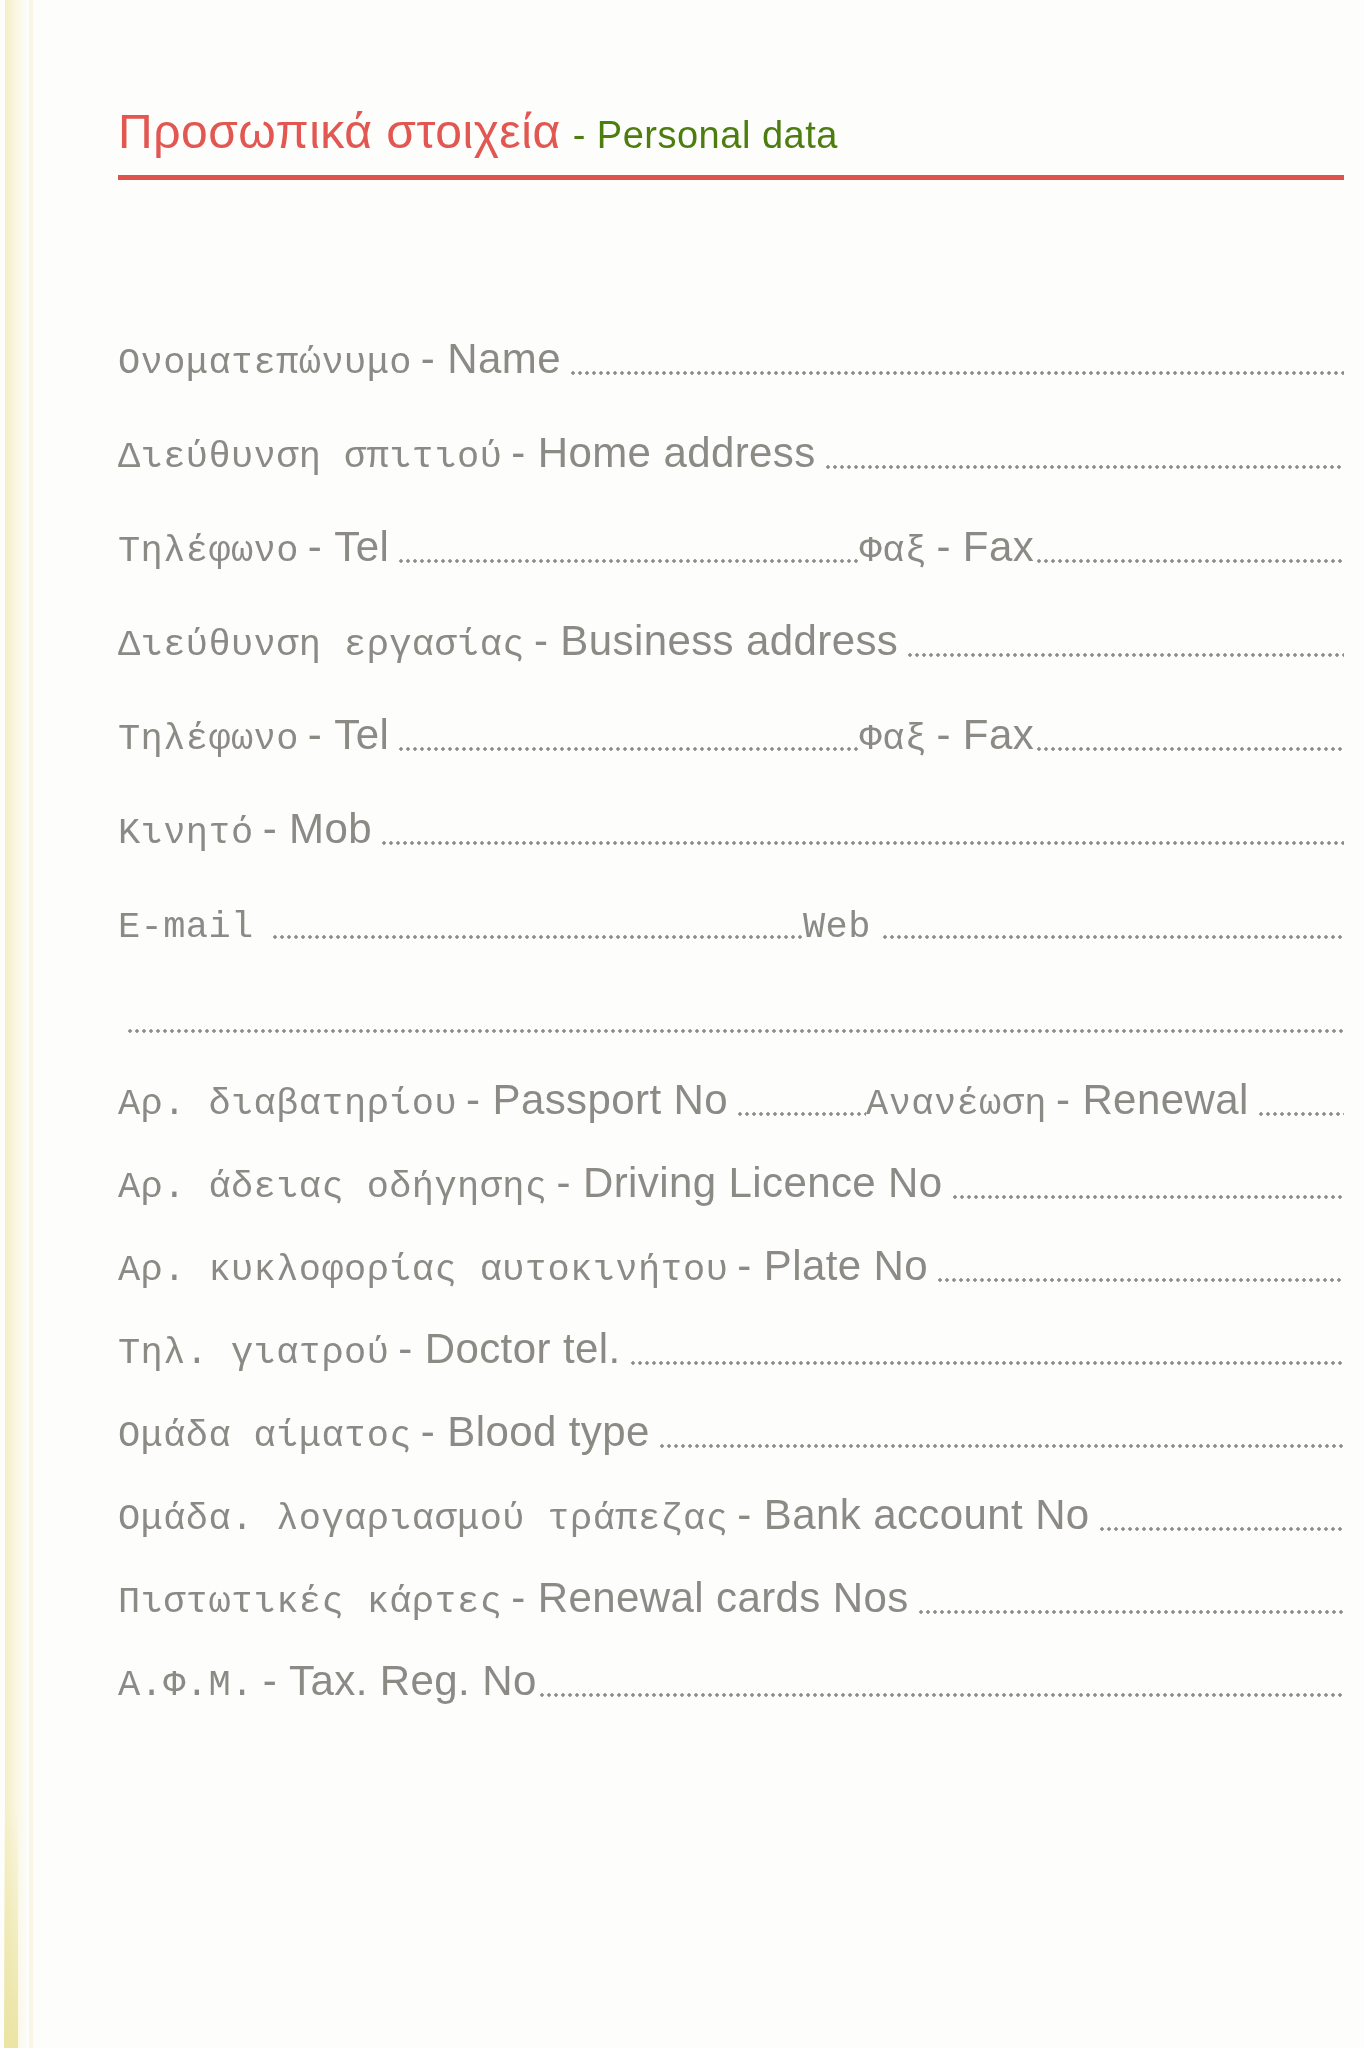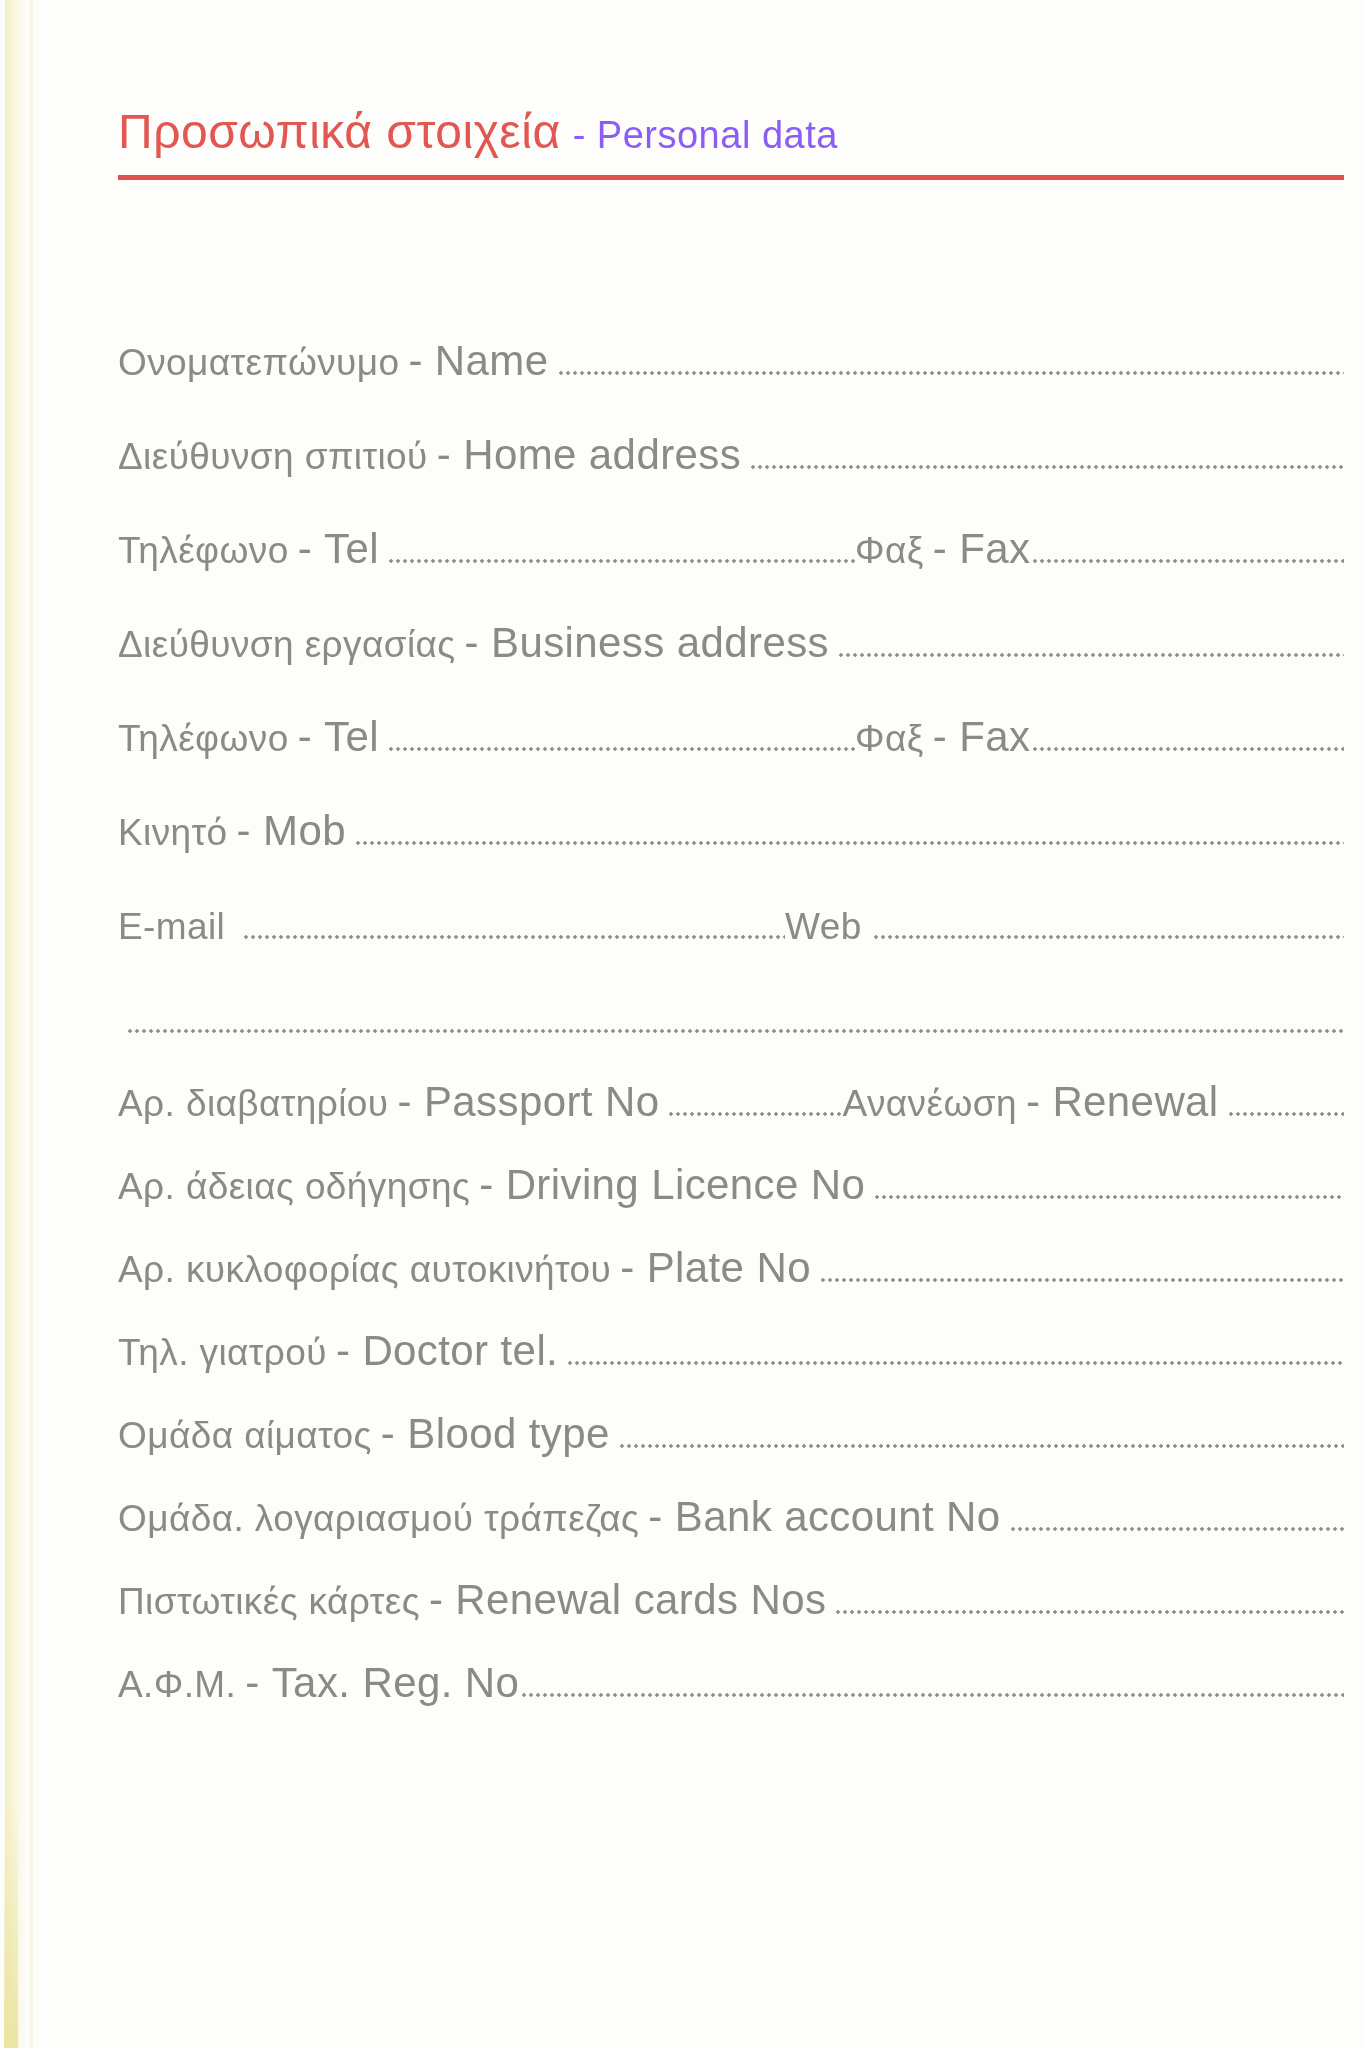--- a/index.html
+++ b/index.html
@@ -11,28 +11,28 @@
   }
   
   .edge-main{position:absolute;left:5px;top:0;height:100%;width:22px;
     background:linear-gradient(to right, rgba(244,238,193,0.95) 0%, rgba(248,244,216,0.8) 45%, rgba(255,255,255,0) 100%);}
   .edge-faint{position:absolute;left:29px;top:0;height:100%;width:4px;background:rgba(243,238,205,0.45);}
   .edge-bottom{position:absolute;left:4px;bottom:0;height:240px;width:14px;
     background:linear-gradient(to bottom, rgba(240,233,176,0), rgba(234,227,160,0.95));}
   .page{position:relative;padding:0 20px 0 118px;}
   .title{display:flex;align-items:baseline;margin:0;padding-top:104px;letter-spacing:0.5px;}
   .t-g{font-size:48px;line-height:1.15;color:#e25751;}
-  .t-e{font-size:38px;line-height:1.15;color:#8b5cf6;margin-left:12px;}
+  .t-e{font-size:38px;line-height:1.15;color:#4d7c0f;margin-left:12px;}
   .rule{height:5px;background:#e0524c;margin-top:16px;}
   .rows{margin-top:110px;}
   .row{display:flex;align-items:flex-end;}
   .row.tall{height:94px;}
   .row.short{height:83px;}
   .label{white-space:nowrap;letter-spacing:0.4px;line-height:1.12;}
-  .g{font-size:37px;}
+  .g{font-size:37px;font-family:Liberation Mono, monospace;}
   .e{font-size:42px;margin-left:9px;}
   .dots{flex:1 1 0;align-self:flex-end;height:4px;margin:0 0 9px 10px;
     background-image:radial-gradient(circle at 2px 2px, #8f8d88 1.5px, rgba(0,0,0,0) 1.9px);
     background-size:7px 4px;background-repeat:repeat-x;background-position:left bottom;}
   .dots.d15{flex-grow:1.5;}
   .dots.d115{flex-grow:1.15;}
   .dots.nogap{margin-left:3px;}
 </style>
 </head>
 <body>

